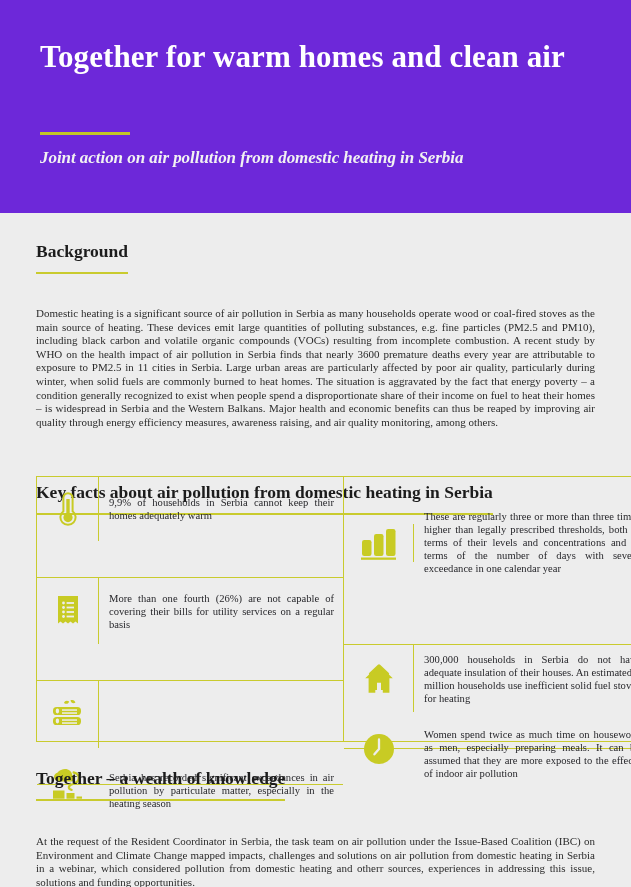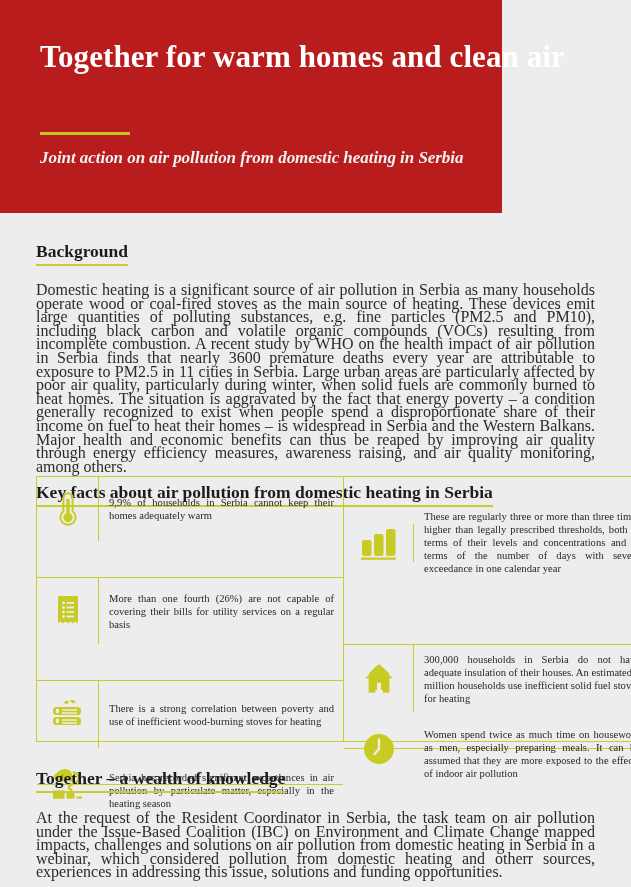--- a/index.html
+++ b/index.html
@@ -13,22 +13,22 @@
     position: relative;
     width: 631px; height: 887px;
     background: #ededed;
     overflow: hidden;
   }
 
   
   #header {
     position: absolute;
     left: 0; top: 0;
-    width: 502px; height: 213px;
-    background: #b91c1c;
+    width: 631px; height: 213px;
+    background: #6d28d9;
   }
   #doc-title {
     position: absolute;
     left: 40px; top: 38px;
     width: 540px;
     color: #ffffff;
     font-family: "Liberation Serif", serif;
     font-weight: bold;
     font-size: 31px;
     line-height: 38px;
@@ -52,38 +52,39 @@
     letter-spacing: -0.05px;
   }
 
   
   .section-heading {
     position: absolute;
     color: #1c1c1c;
     font-family: "Liberation Serif", serif;
     font-weight: bold;
     font-size: 17.5px;
-    padding-bottom: 4px;
+    padding-bottom: 12px;
     white-space: nowrap;
   }
   .section-heading::after {
     content: "";
     position: absolute;
     left: 0; bottom: 0;
     width: 100%; height: 2.5px;
     background: #c9cb2e;
   }
 
   .body-text {
     position: absolute;
     color: #2b2b2b;
     font-family: "Liberation Serif", serif;
-    font-size: 16px;
+    font-size: 11px;
     line-height: 13.6px;
     text-align: justify;
+    margin-top: 24px;
   }
 
   
   #facts-table {
     position: absolute;
     left: 36px; top: 476px;
     width: 614px; height: 266px;
     border: 1.5px solid #c9cb2e;
     display: flex;
   }
@@ -201,23 +202,20 @@
             <g fill="#ededed">
               <ellipse cx="7.4" cy="13" rx="1.7" ry="2.4"></ellipse>
               <ellipse cx="7.4" cy="23" rx="1.7" ry="2.4"></ellipse>
               <rect x="12" y="11.3" width="15" height="1.5"></rect>
               <rect x="12" y="14.3" width="15" height="1.5"></rect>
               <rect x="12" y="21.3" width="15" height="1.5"></rect>
               <rect x="12" y="24.3" width="15" height="1.5"></rect>
             </g>
           </svg>
         </div>
-        <div class="fact-text-cell">
-          <div class="fact-text">There is a strong correlation between poverty and use of inefficient wood-burning stoves for heating</div>
-        </div>
       </div>
 
       <div class="fact-row">
         <div class="fact-icon-cell">
           <svg width="38" height="40" viewBox="0 0 38 40">
             <path d="M12 5 c5 -2.8 11 0.2 11.3 5.2 c2.4 0.6 3.2 3.3 1.6 5 c-1.5 1.6 -4.4 1.4 -6.3 1.4 h-7.5 c-3.4 0 -6.1 -1.9 -6.1 -4.6 c0 -2.1 1.5 -3.7 3.4 -4.2 c0.6 -1.2 2 -2.2 3.6 -2.8 z" fill="#c8cb24"></path>
             <path d="M24.6 7.5 c3.6 0.6 5.6 3.3 5.1 6.3 c-0.5 3.2 -3.6 4.6 -5.7 5.2 c-2.2 0.6 -3.9 1.3 -4.1 3 c-0.2 1.6 1.2 2.6 2.7 2.8" fill="none" stroke="#c8cb24" stroke-width="2.3" stroke-linecap="round"></path>
             <rect x="4" y="25.5" width="11.5" height="8.2" fill="#c8cb24"></rect>
             <rect x="17.5" y="28" width="8" height="5.7" fill="#c8cb24"></rect>
             <rect x="27.5" y="31.5" width="5.5" height="2.2" fill="#c8cb24"></rect>

